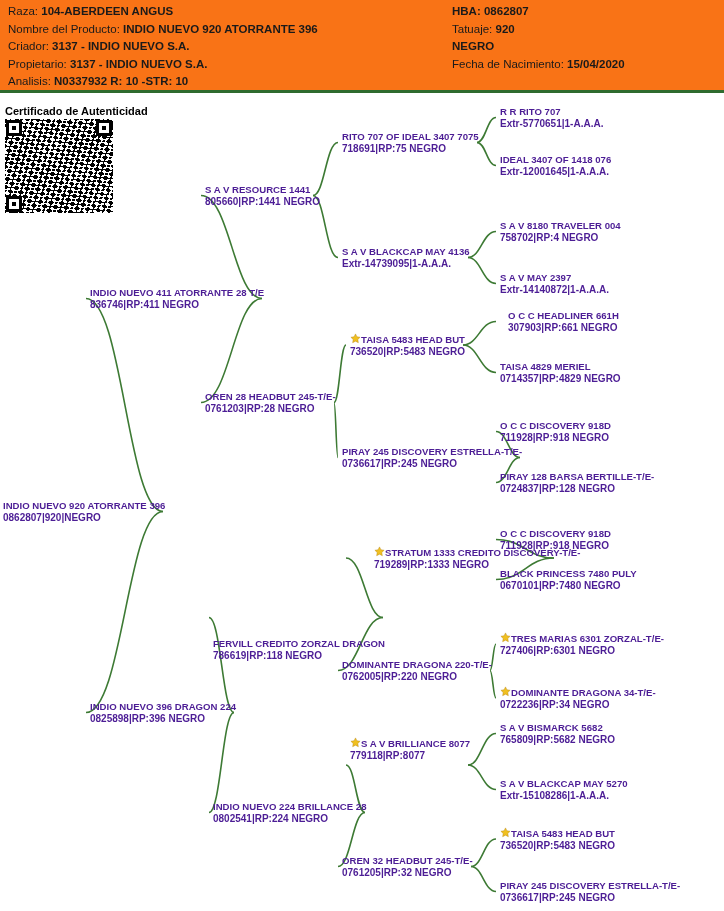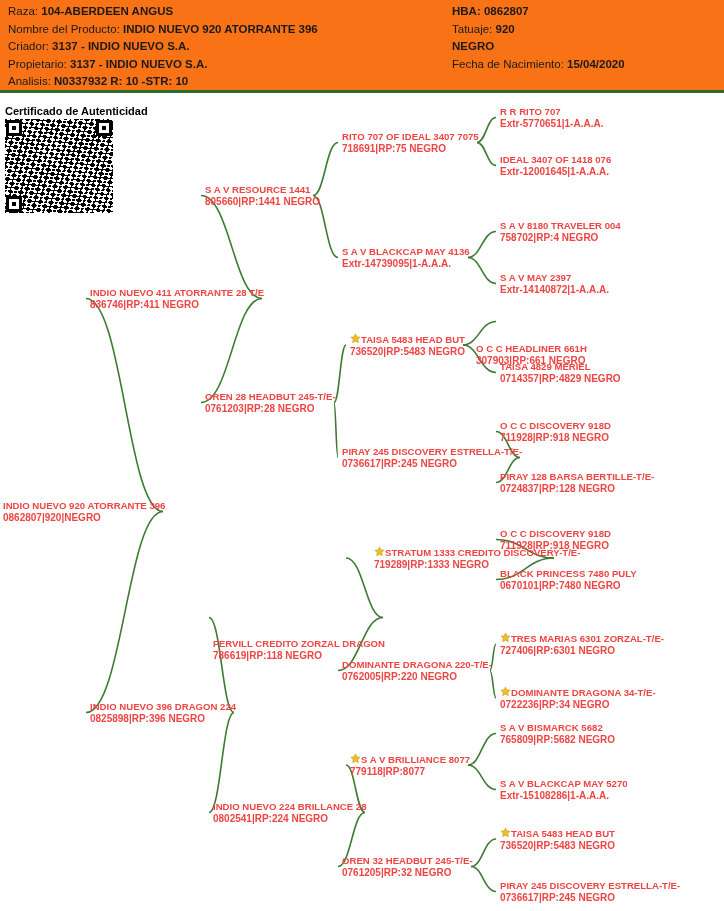--- a/index.html
+++ b/index.html
@@ -75,21 +75,21 @@
 
   
   #tree-svg {
     position: absolute;
     left: 0; top: 0;
     width: 724px; height: 911px;
     pointer-events: none;
   }
   .node {
     position: absolute;
-    color: #ef4444;
+    color: #4c1d95;
     line-height: 11.5px;
     white-space: nowrap;
   }
   .node-name {
     font-size: 9.6px;
     font-weight: bold;
     display: block;
   }
   .node-id {
     font-size: 10px;
@@ -237,21 +237,21 @@
       <div class="node" id="node-n11" style="left: 350px; top: 546px; margin-left: 24px;">
         <span class="node-name"><svg class="star-icon" viewBox="0 0 24 24">
             <path d="M12 2l3.1 6.3 6.9 1-5 4.9 1.2 6.9L12 17.8 5.8 21.1 7 14.2 2 9.3l6.9-1z" fill="#f0c020" stroke="#b8891a" stroke-width="1"></path>
           </svg><span>STRATUM 1333 CREDITO DISCOVERY-T/E-</span></span>
         <span class="node-id">719289|RP:1333 NEGRO</span>
       </div>
       <div class="node" id="node-n12" style="left: 342px; top: 659px;">
         <span class="node-name">DOMINANTE DRAGONA 220-T/E-</span>
         <span class="node-id">0762005|RP:220 NEGRO</span>
       </div>
-      <div class="node" id="node-n13" style="left: 350px; top: 753px;">
+      <div class="node" id="node-n13" style="left: 350px; top: 737px;">
         <span class="node-name"><svg class="star-icon" viewBox="0 0 24 24">
             <path d="M12 2l3.1 6.3 6.9 1-5 4.9 1.2 6.9L12 17.8 5.8 21.1 7 14.2 2 9.3l6.9-1z" fill="#f0c020" stroke="#b8891a" stroke-width="1"></path>
           </svg><span>S A V BRILLIANCE 8077</span></span>
         <span class="node-id">779118|RP:8077</span>
       </div>
       <div class="node" id="node-n14" style="left: 342px; top: 855px;">
         <span class="node-name">OREN 32 HEADBUT 245-T/E-</span>
         <span class="node-id">0761205|RP:32 NEGRO</span>
       </div>
       <div class="node" id="node-n15" style="left: 500px; top: 106px;">
@@ -263,21 +263,21 @@
         <span class="node-id">Extr-12001645|1-A.A.A.</span>
       </div>
       <div class="node" id="node-n17" style="left: 500px; top: 220px;">
         <span class="node-name">S A V 8180 TRAVELER 004</span>
         <span class="node-id">758702|RP:4 NEGRO</span>
       </div>
       <div class="node" id="node-n18" style="left: 500px; top: 272px;">
         <span class="node-name">S A V MAY 2397</span>
         <span class="node-id">Extr-14140872|1-A.A.A.</span>
       </div>
-      <div class="node" id="node-n19" style="left: 476px; top: 310px; margin-top: 33px;">
+      <div class="node" id="node-n19" style="left: 508px; top: 310px;">
         <span class="node-name">O C C HEADLINER 661H</span>
         <span class="node-id">307903|RP:661 NEGRO</span>
       </div>
       <div class="node" id="node-n20" style="left: 500px; top: 361px;">
         <span class="node-name">TAISA 4829 MERIEL</span>
         <span class="node-id">0714357|RP:4829 NEGRO</span>
       </div>
       <div class="node" id="node-n21" style="left: 500px; top: 420px;">
         <span class="node-name">O C C DISCOVERY 918D</span>
         <span class="node-id">711928|RP:918 NEGRO</span>

